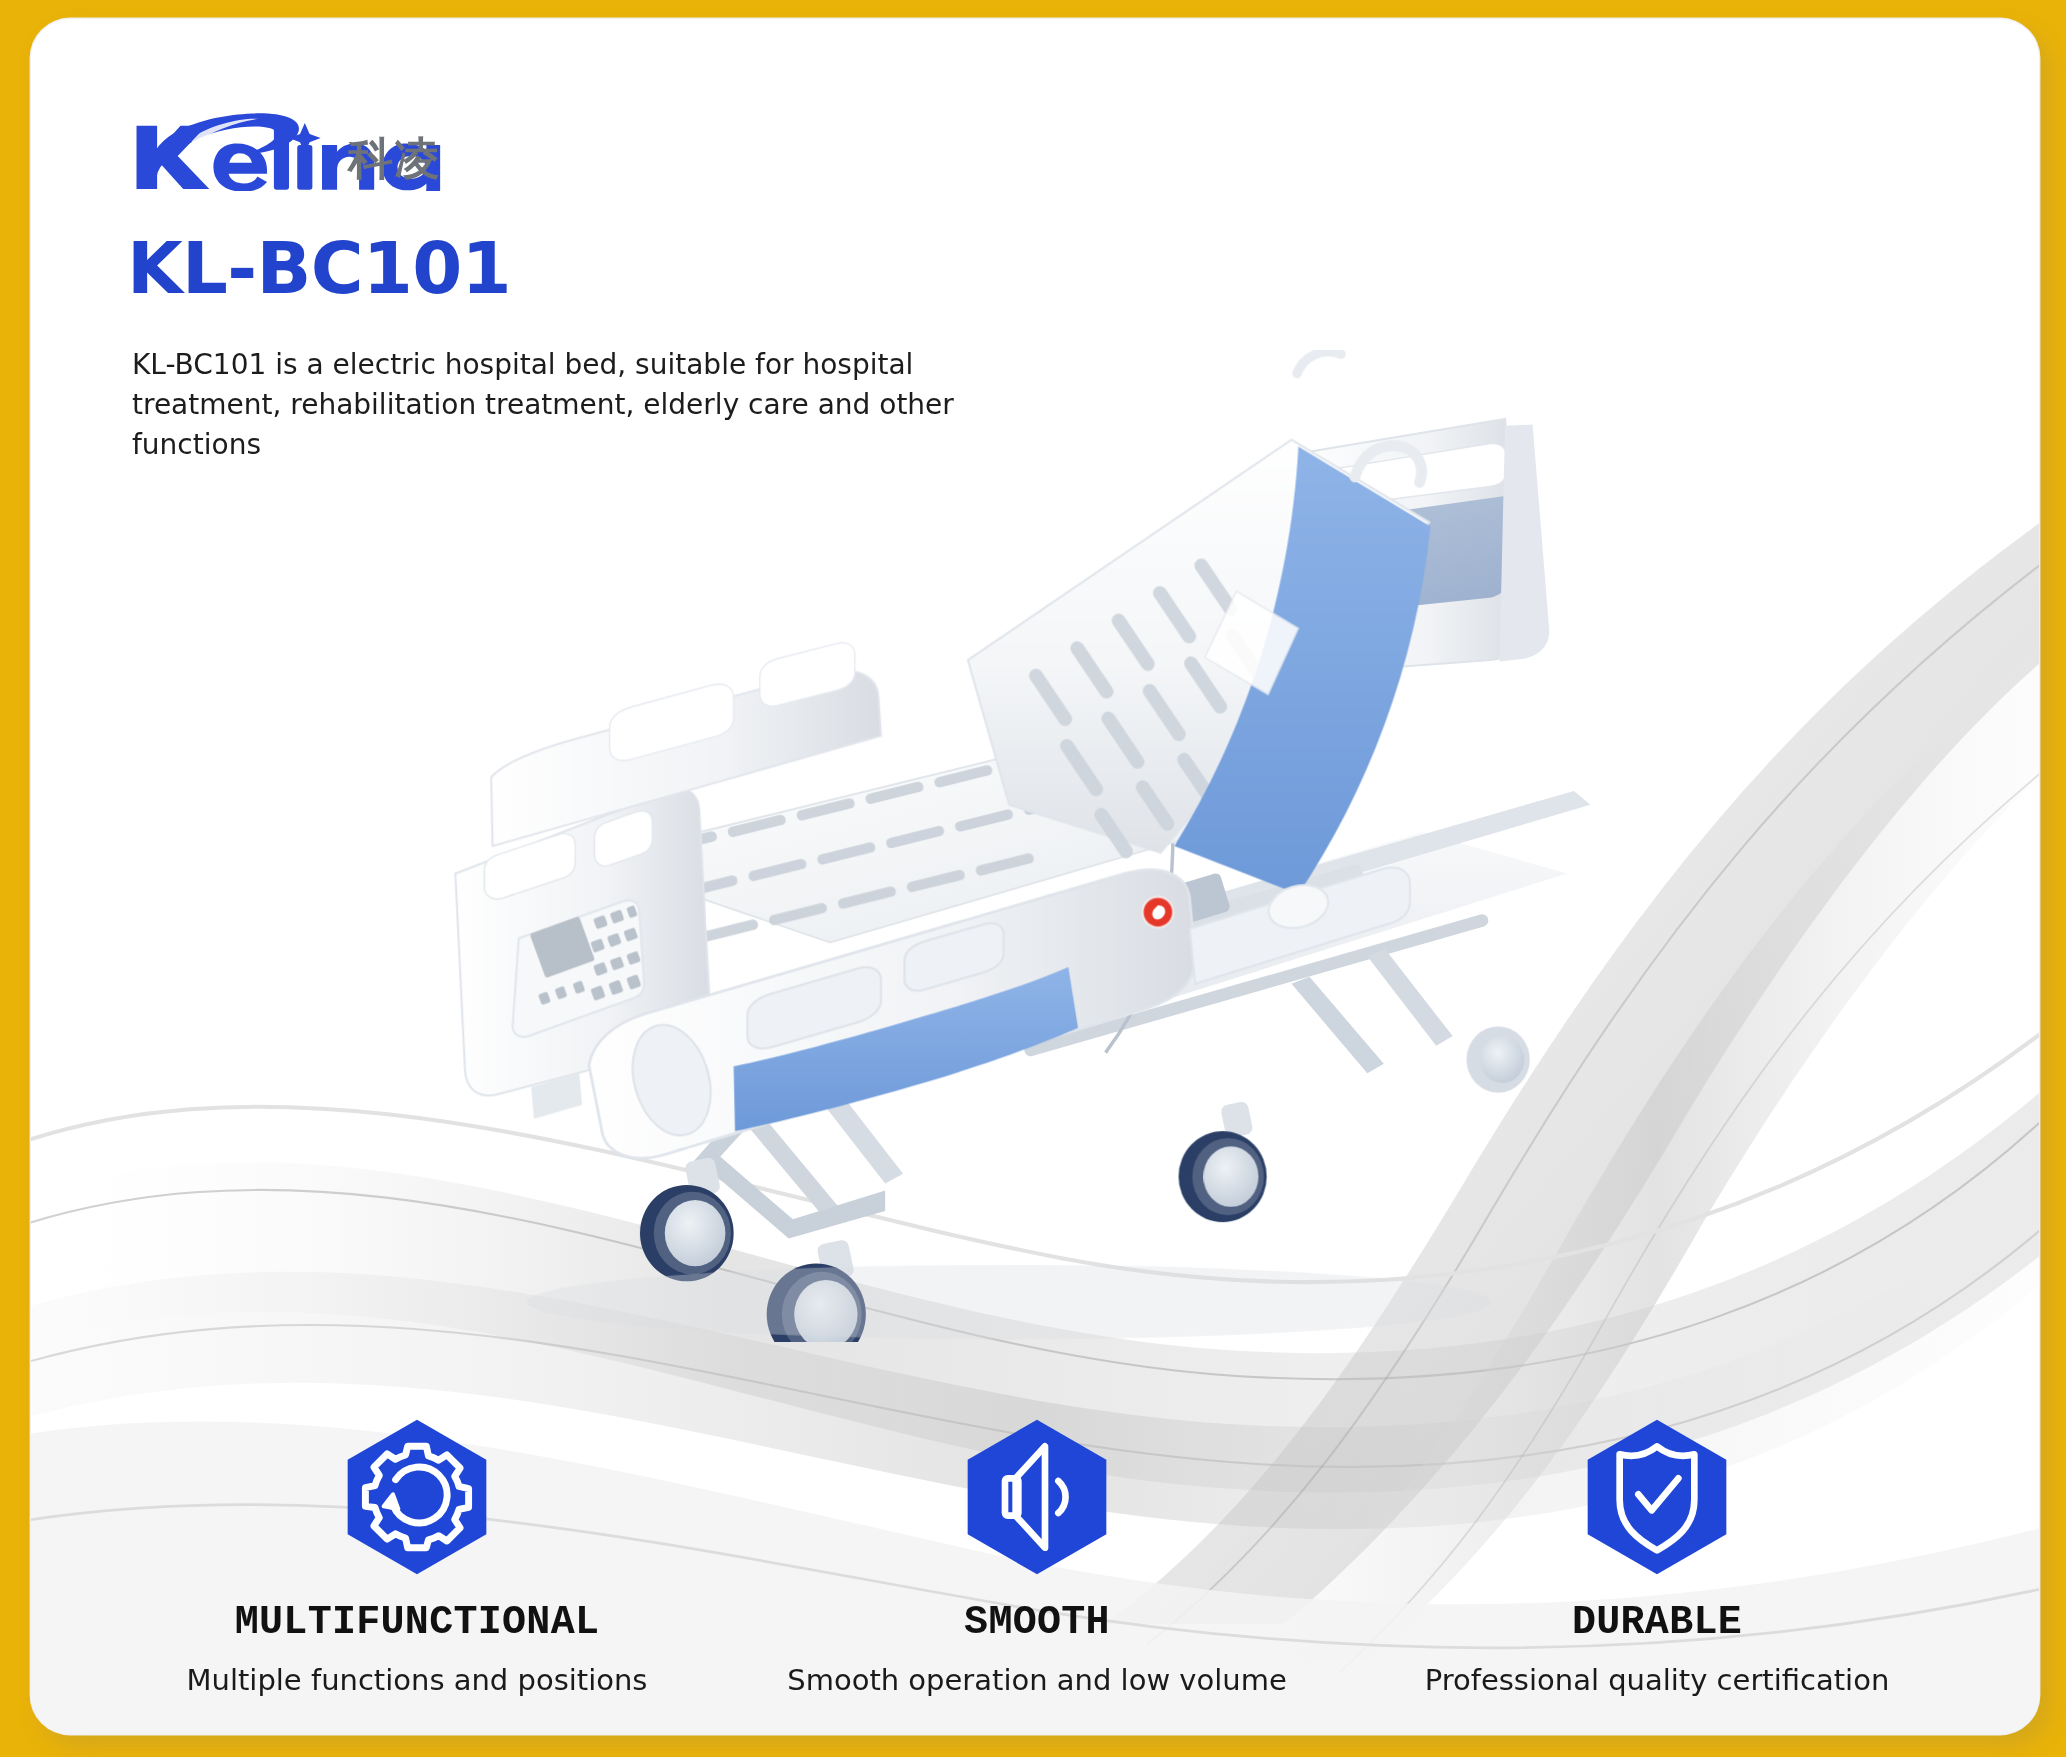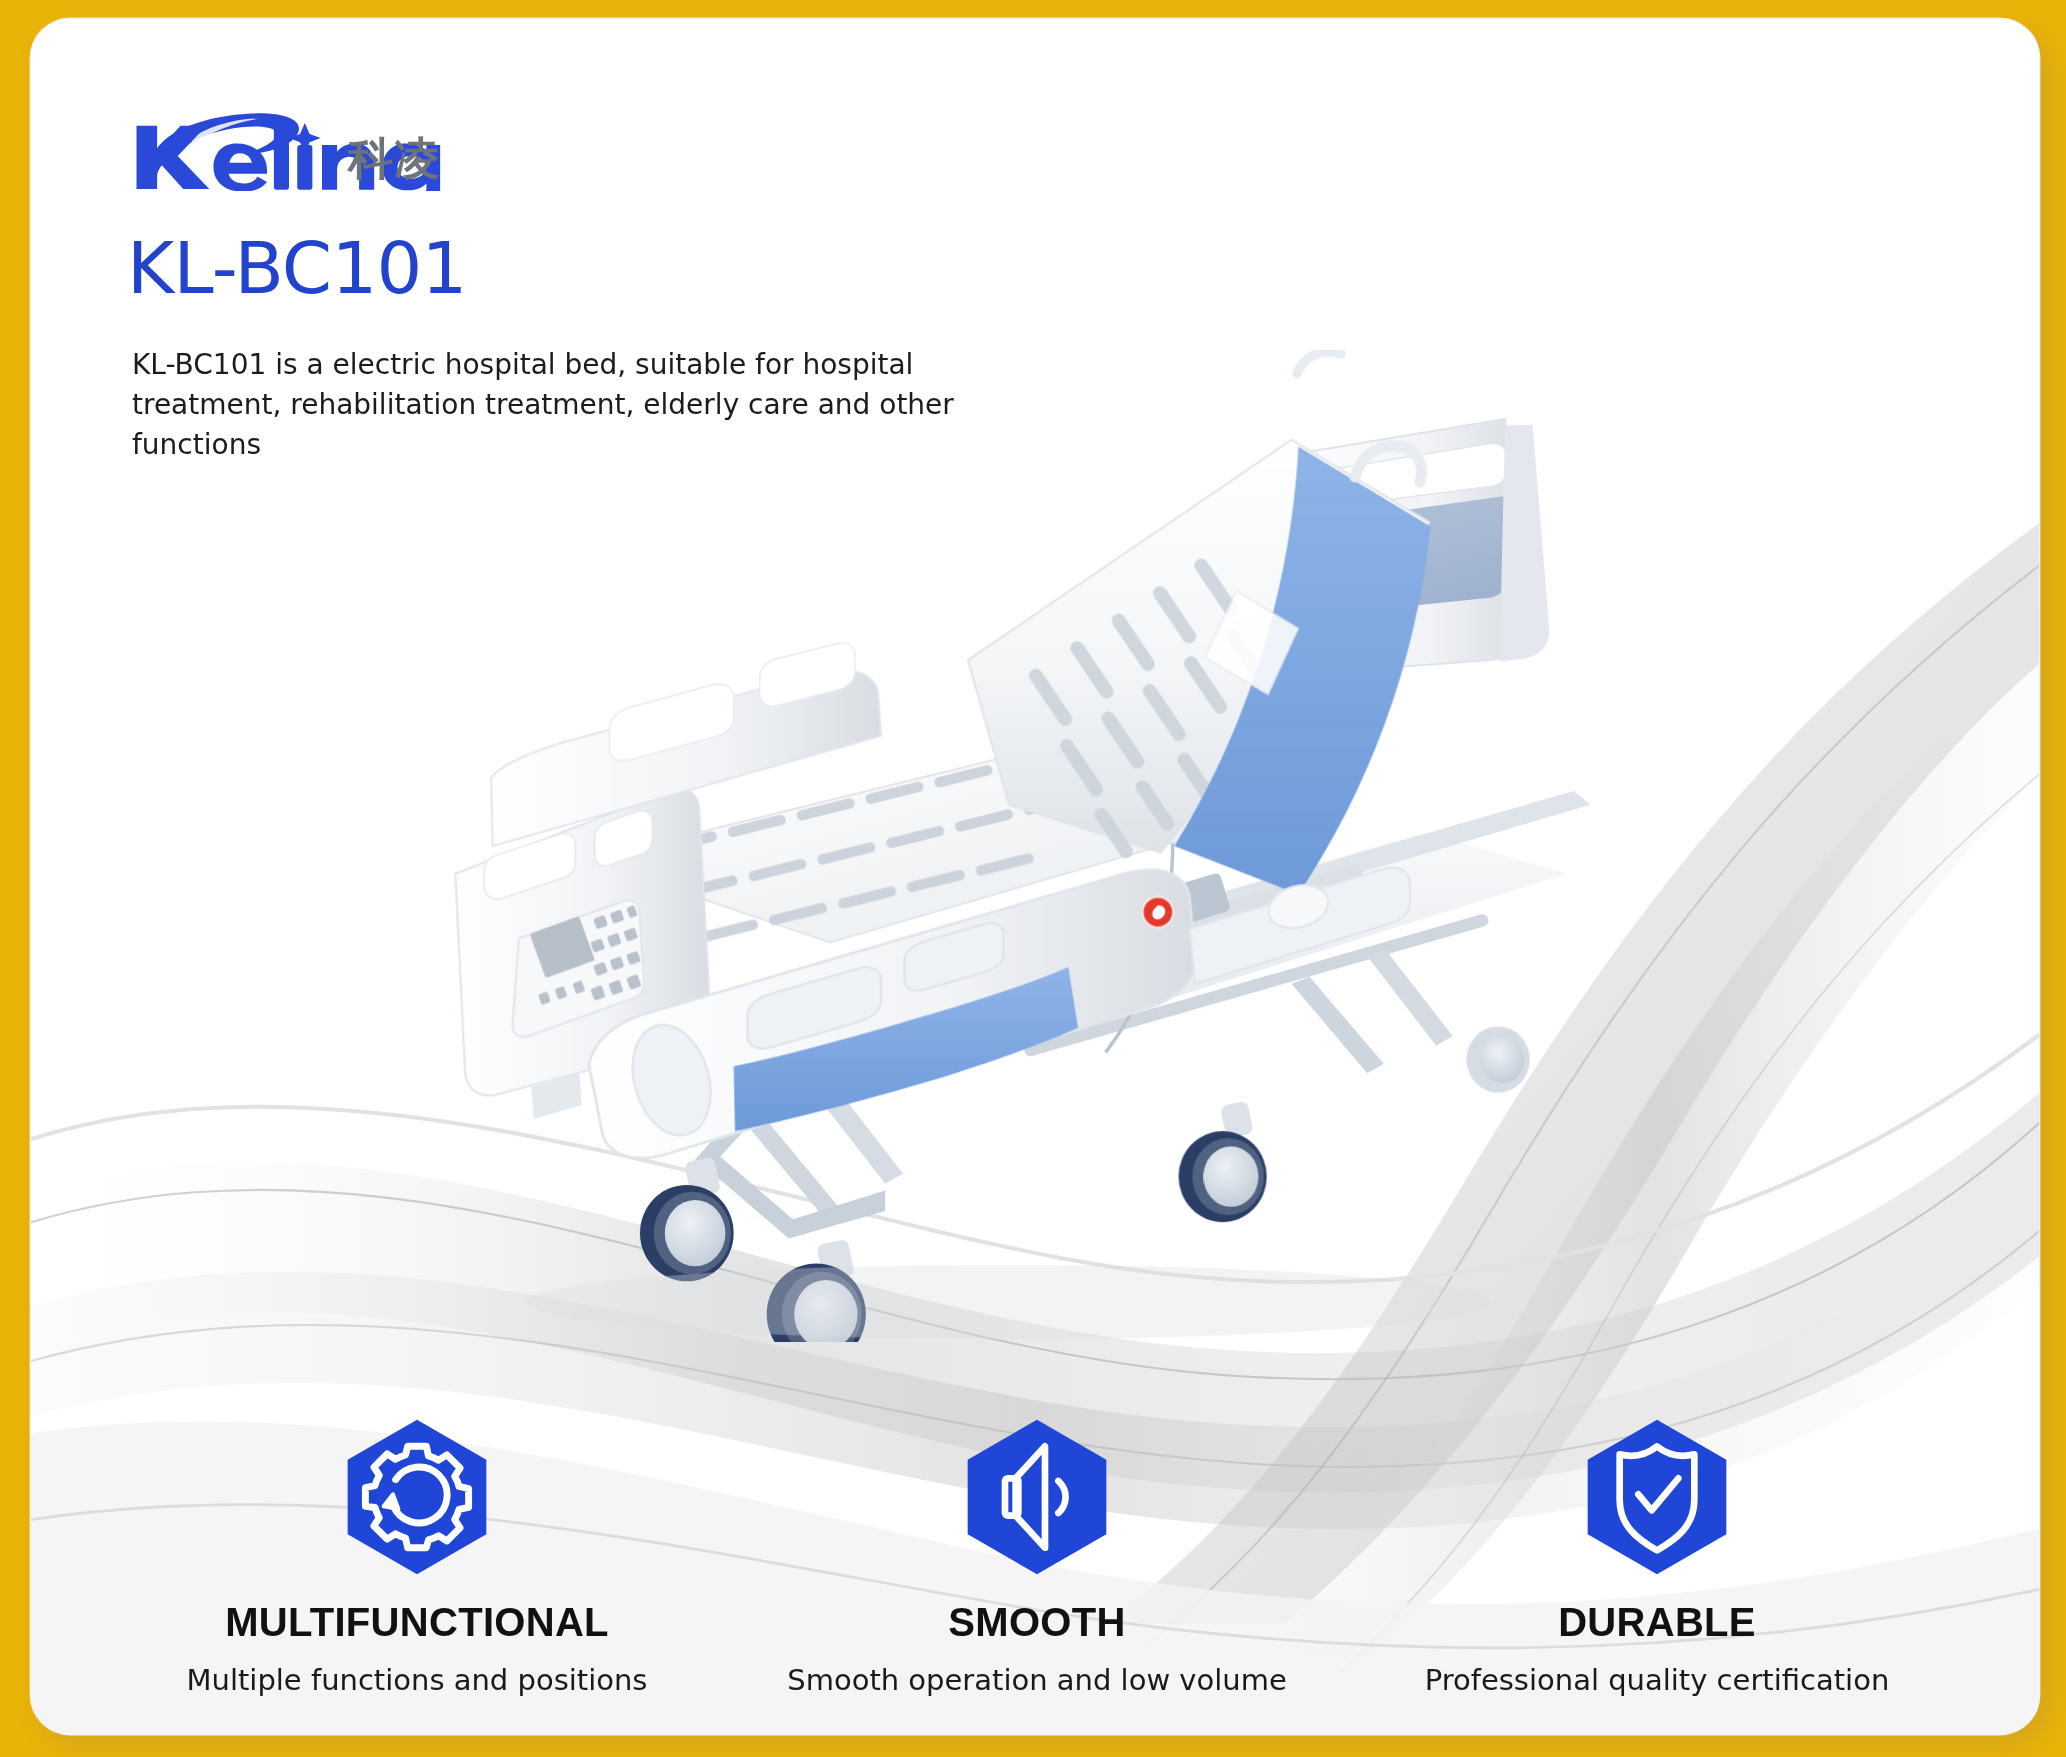--- a/index.html
+++ b/index.html
@@ -31,21 +31,21 @@
   #brand-logo { position:absolute; left:90px; top:93px; width:358px; height:79px; }
   #brand-cn {
     position:absolute; left:317px; top:110px;
     font-size:45px; font-weight:700; letter-spacing:1.4px;
     color:#6e7279;
     font-family:"DejaVu Sans", sans-serif;
   }
 
   #product-title {
     position:absolute; left:96px; top:207px;
-    font-size:72px; font-weight:400; letter-spacing:-0.7px;
+    font-size:72px; font-weight:700; letter-spacing:-0.7px;
     color:#2244cc;
     font-family:"DejaVu Sans", sans-serif;
   }
   #product-desc {
     position:absolute; left:101px; top:305px; width:861px;
     font-size:28px; line-height:1.42; color:#1c1c1c;
     font-family:"DejaVu Sans", sans-serif;
     font-weight:400;
     margin-top:21px;
   }
@@ -57,21 +57,21 @@
   #features {
     position:absolute; left:76px; top:1398px; width:1860px; height:289px;
     display:flex; justify-content:space-around; align-items:flex-start;
   }
   .feature { width:523px; text-align:center; position:relative; }
   .hex-wrap { width:100%; display:flex; justify-content:center; }
   .hex { width:164px; height:160px; display:block; }
   .feat-title {
     margin-top:23.4px;
     font-size:40px; font-weight:700; letter-spacing:0.3px; color:#111111;
-    font-family:Liberation Sans, sans-serif;
+    font-family:Liberation Mono, monospace;
   }
   .feat-sub {
     margin-top:18px;
     font-size:29px; color:#1a1a1a; font-weight:400;
     font-family:"DejaVu Sans", sans-serif;
   }
 </style>
 </head>
 <body>
 

